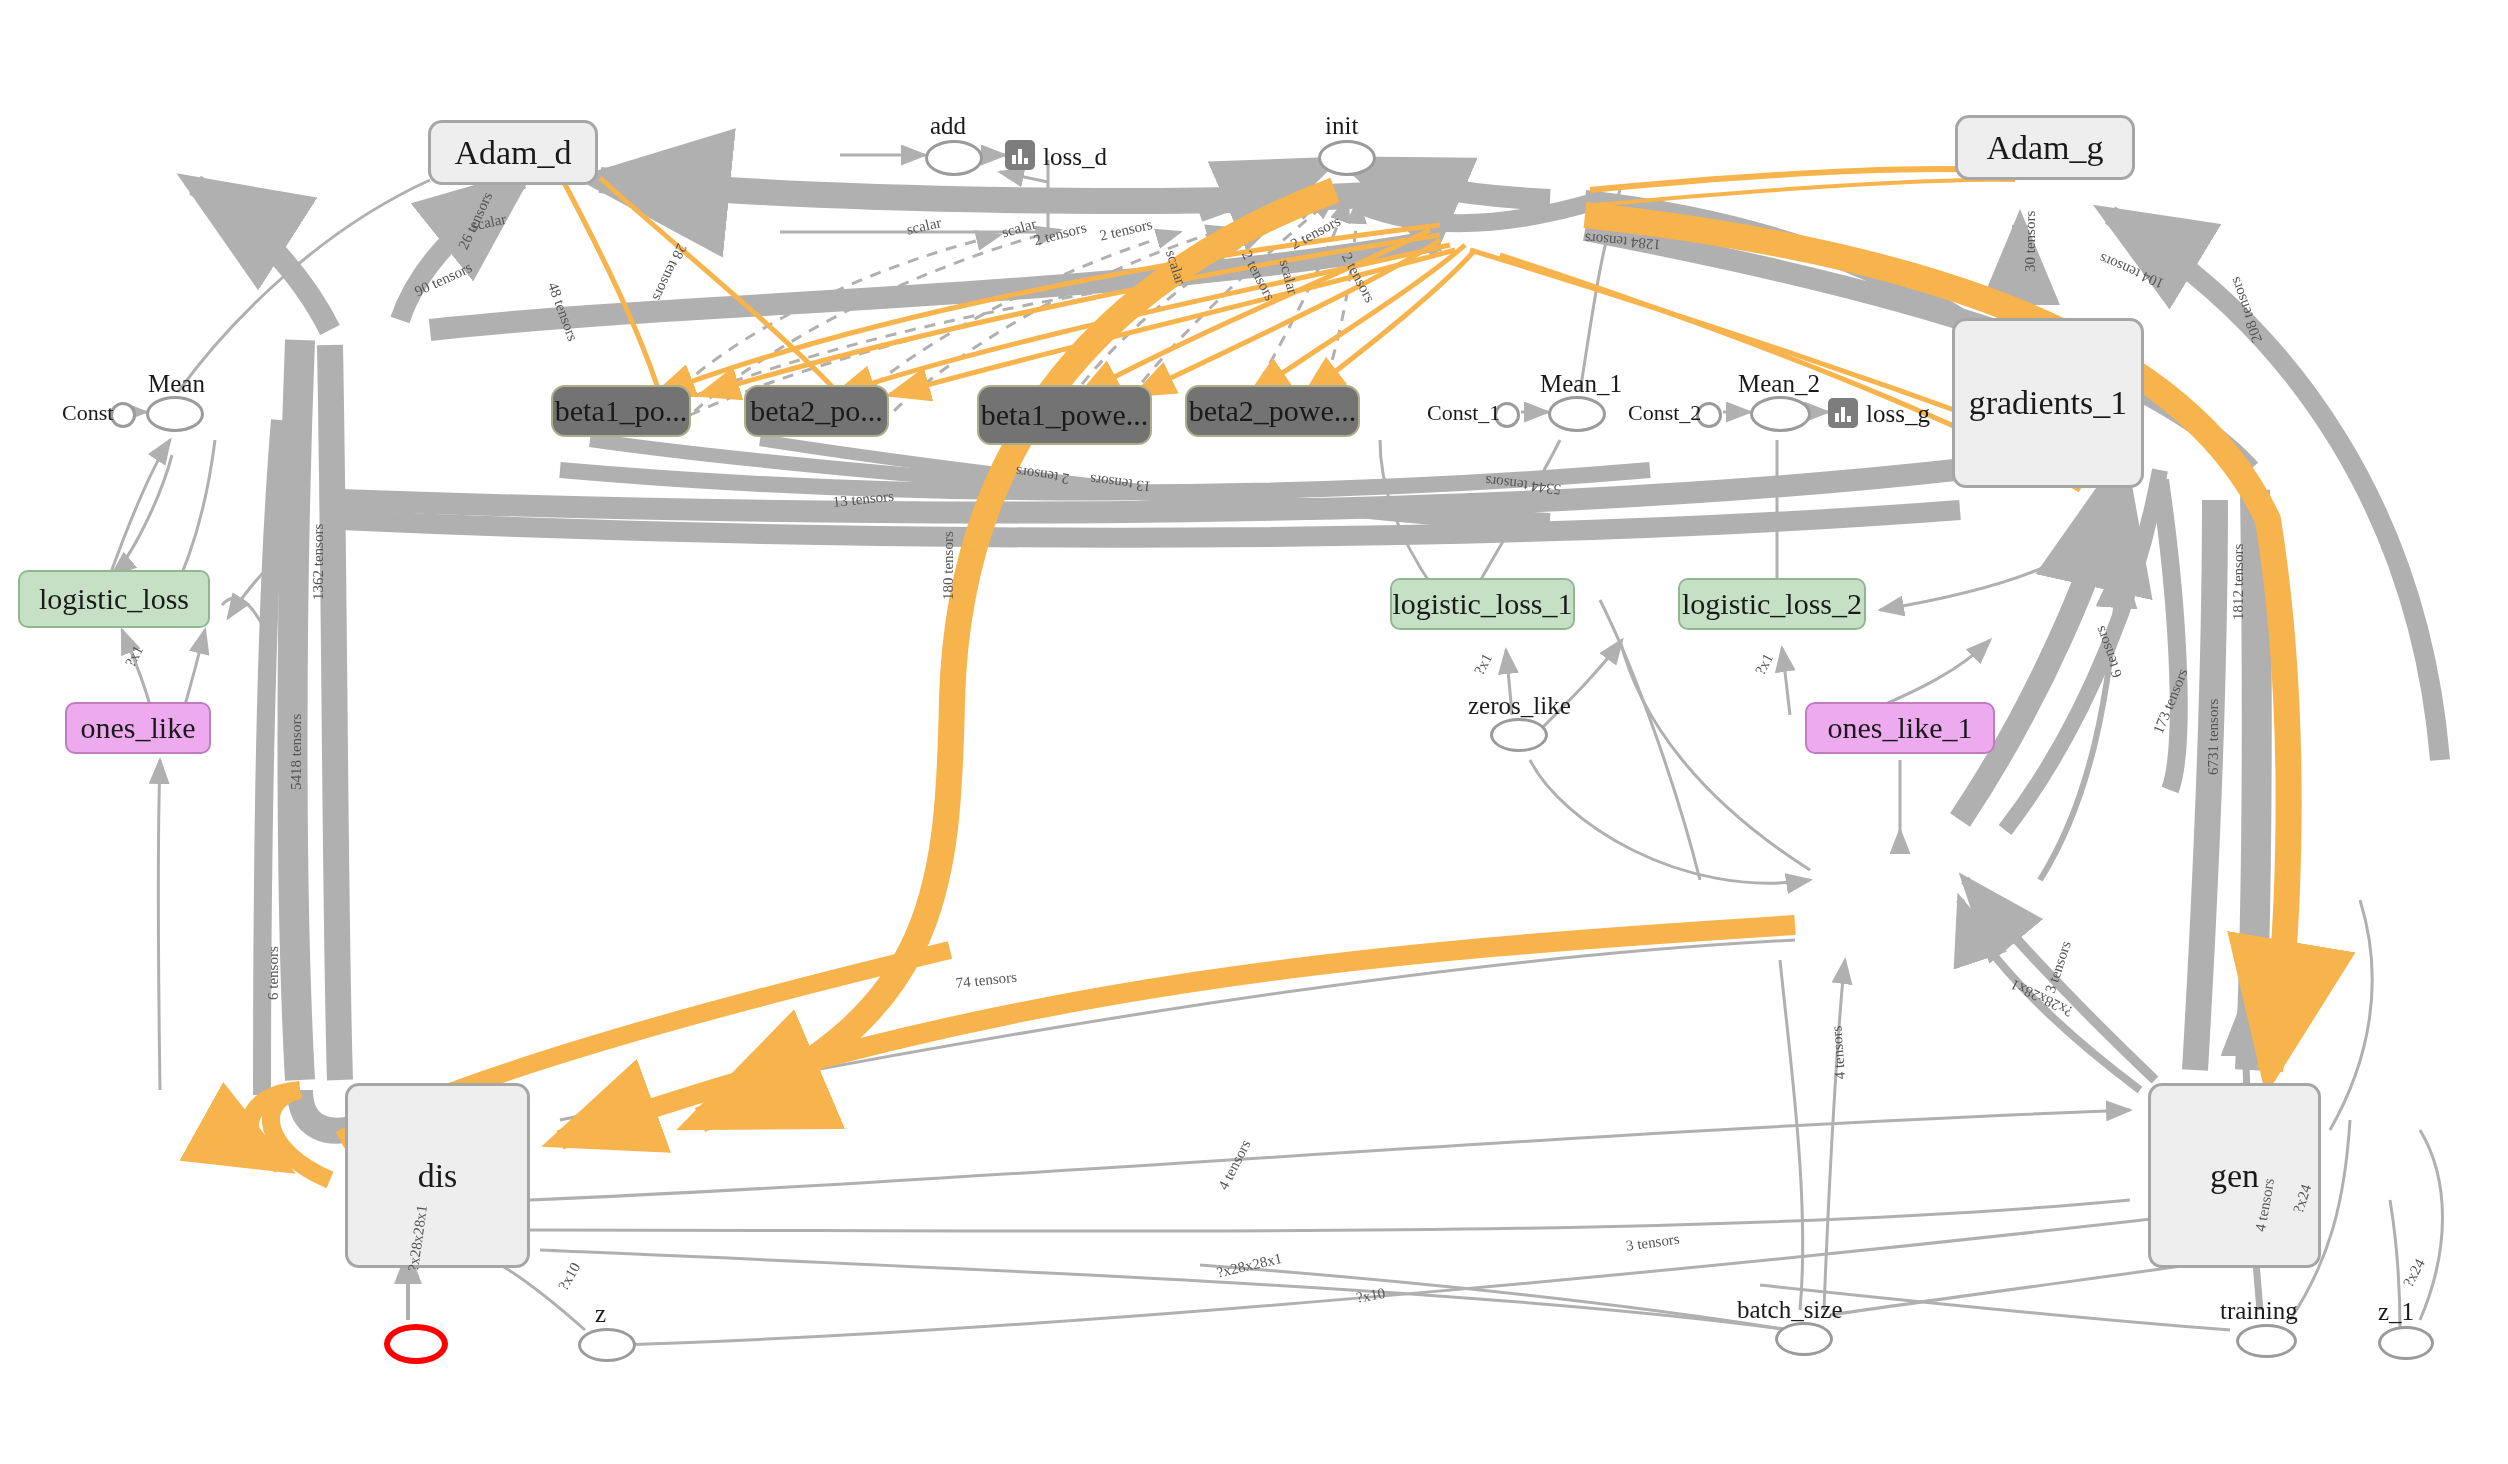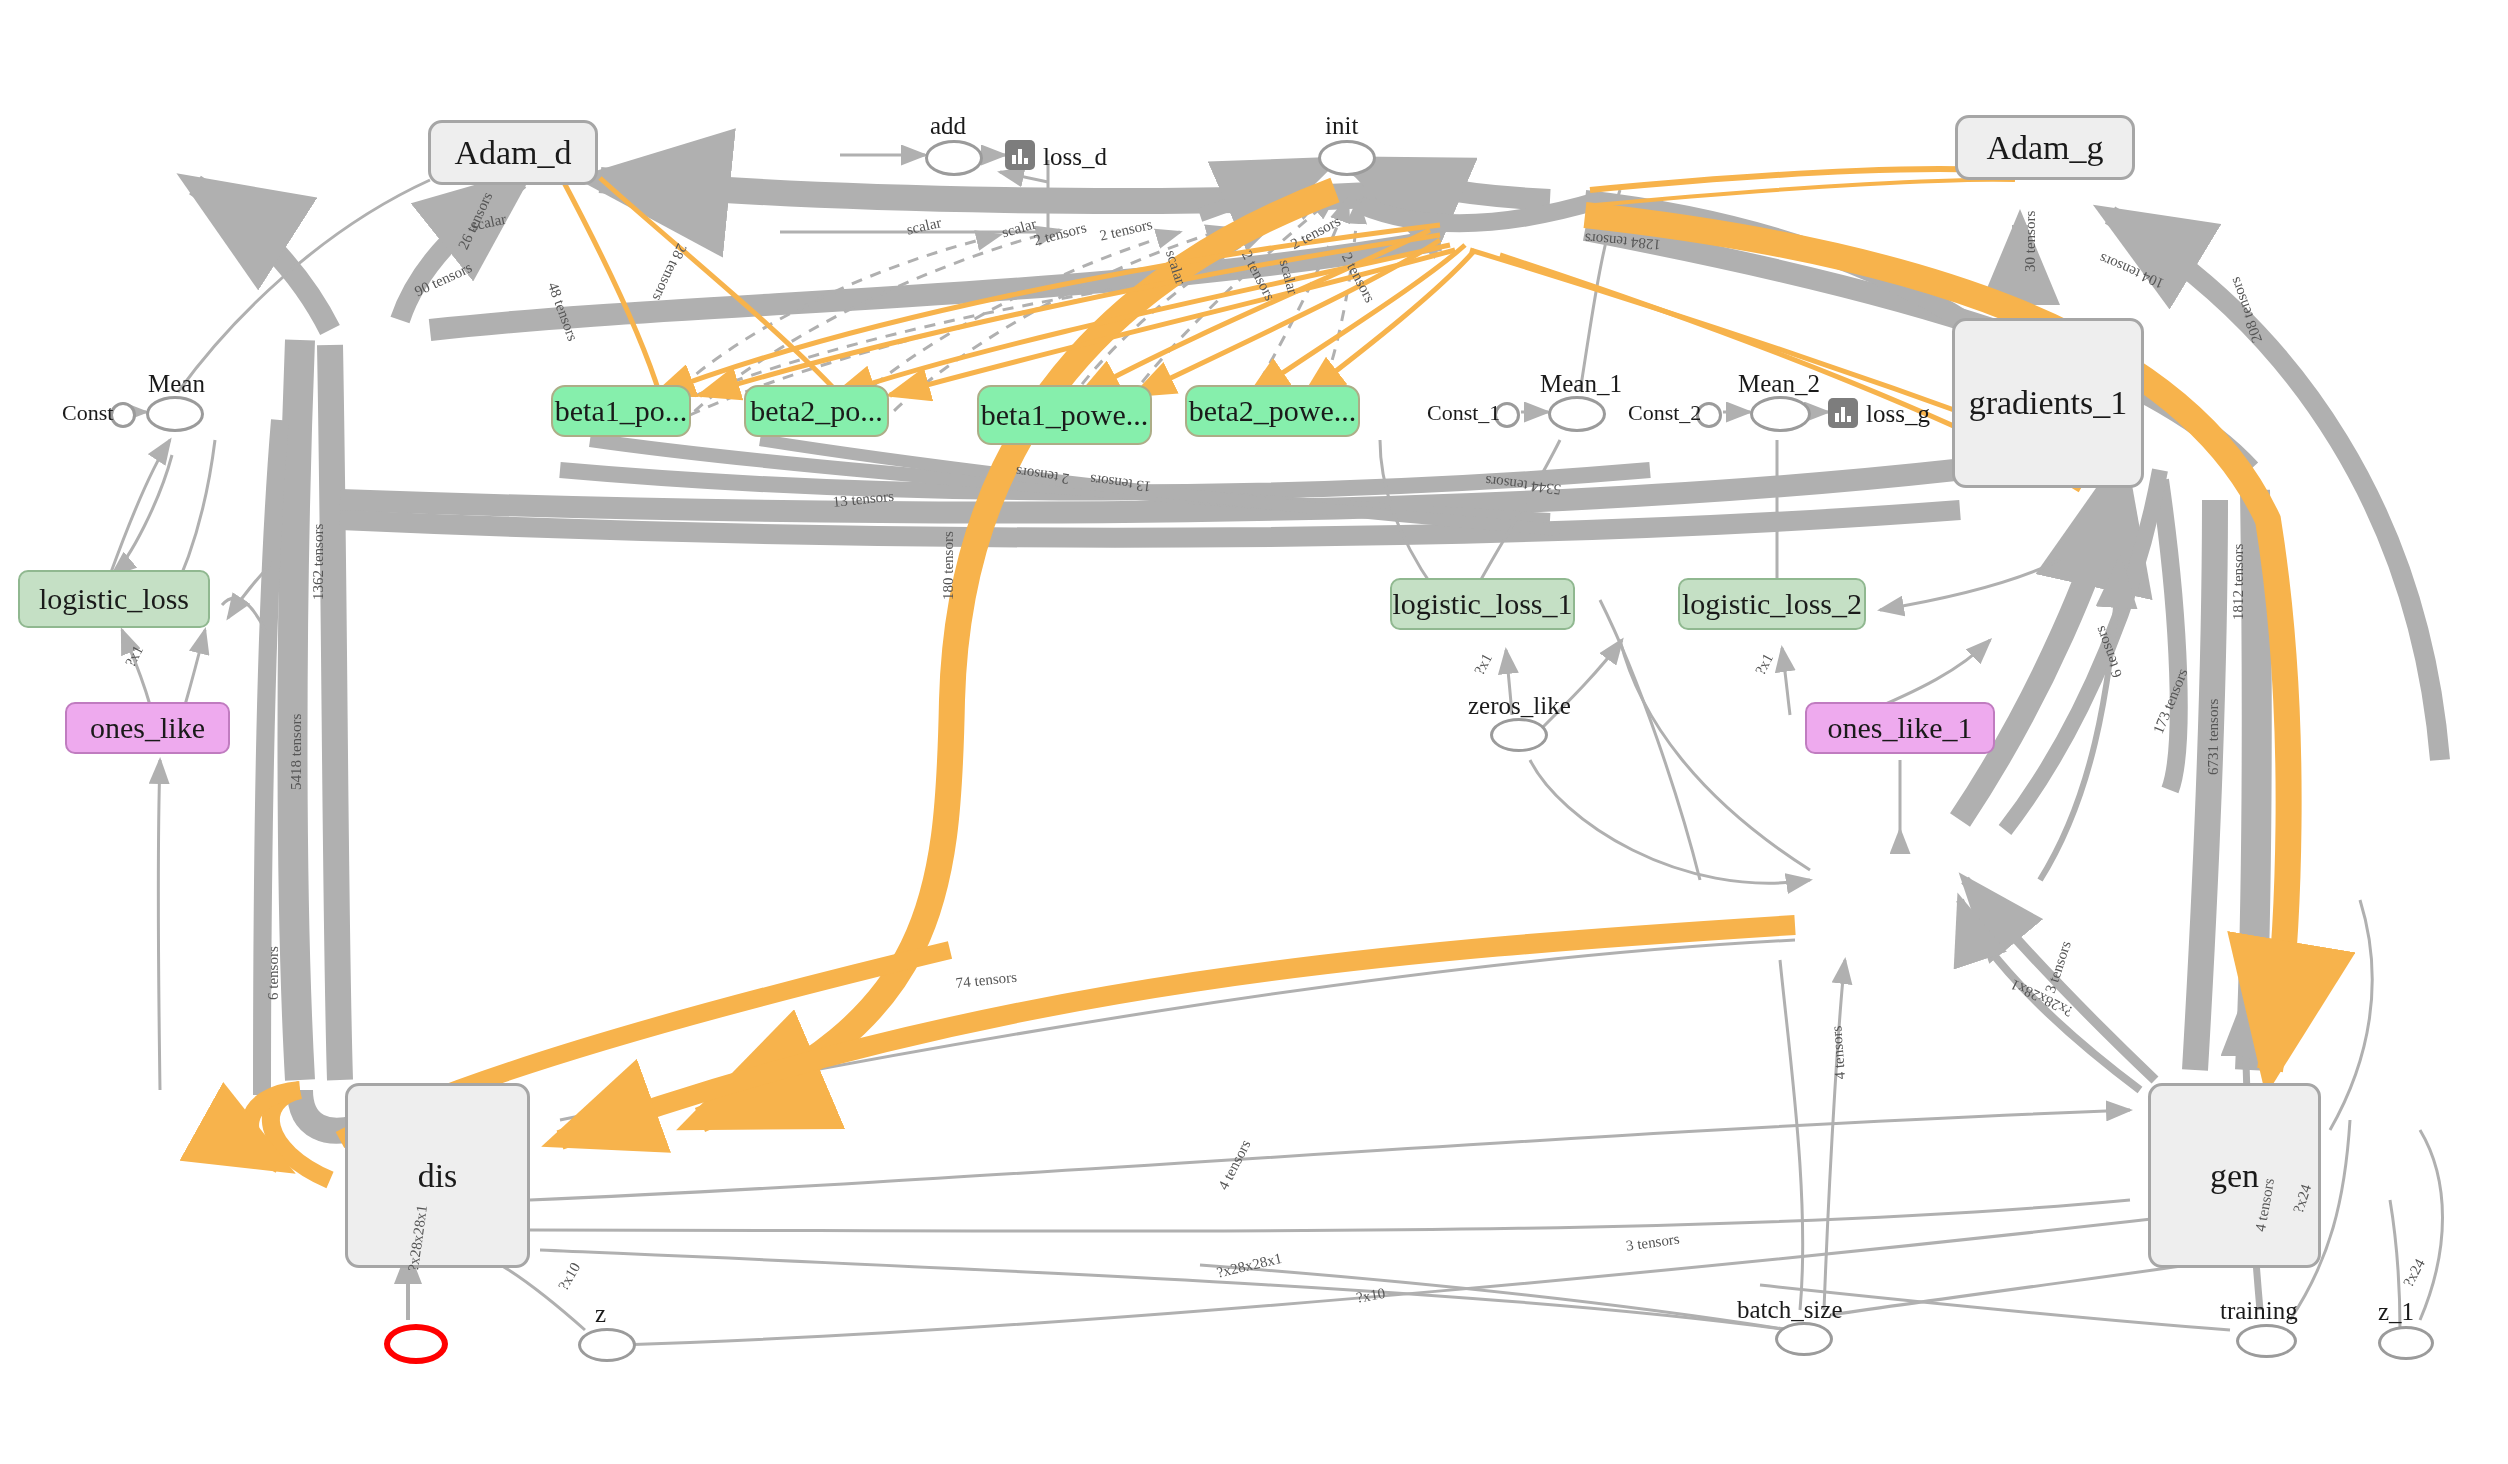--- a/index.html
+++ b/index.html
@@ -3,21 +3,21 @@
 <meta charset="utf-8">
 <style>
   html,body{margin:0;padding:0;background:#ffffff;}
   body{font-family:"Liberation Serif", serif;}
   #stage{position:relative;width:2508px;height:1464px;background:#ffffff;overflow:hidden;}
   #edges{position:absolute;left:0;top:0;width:2508px;height:1464px;}
 
   
   .node{position:absolute;box-sizing:border-box;display:flex;align-items:center;justify-content:center;text-align:center;color:#1a1a1a;}
   .grp{background:#eeeeee;border:3px solid #a6a6a6;border-radius:14px;font-size:34px;}
-  .opbox{background:#86efac;border:2px solid #adad87;border-radius:14px;font-size:30px;white-space:nowrap;}
+  .opbox{background:#737373;border:2px solid #adad87;border-radius:14px;font-size:30px;white-space:nowrap;}
   .greenbox{background:#c5e0c5;border:2px solid #90b890;border-radius:10px;font-size:30px;white-space:nowrap;}
   .pinkbox{background:#eeaaee;border:2px solid #c07cc0;border-radius:10px;font-size:30px;white-space:nowrap;}
 
   
   .oval{position:absolute;border:3px solid #9b9b9b;background:#ffffff;border-radius:50%;}
   .oval.red{border:6px solid #ff0000;}
   .smcircle{position:absolute;border:3px solid #9b9b9b;background:#ffffff;border-radius:50%;}
   .nlabel{position:absolute;font-size:22px;color:#1a1a1a;white-space:nowrap;}
   .nlabel.big{font-size:25px;}
 
@@ -250,21 +250,21 @@
   <div class="node greenbox" style="left:18px;top:570px;width:192px;height:58px;">
     <span>logistic_loss</span>
   </div>
   <div class="node greenbox" style="left:1390px;top:578px;width:185px;height:52px;">
     <span>logistic_loss_1</span>
   </div>
   <div class="node greenbox" style="left:1678px;top:578px;width:188px;height:52px;">
     <span>logistic_loss_2</span>
   </div>
 
-  <div class="node pinkbox" style="left:65px;top:702px;width:165px;height:52px;">
+  <div class="node pinkbox" style="left:65px;top:702px;width:146px;height:52px;">
     <span>ones_like</span>
   </div>
   <div class="node pinkbox" style="left:1805px;top:702px;width:190px;height:52px;">
     <span>ones_like_1</span>
   </div>
 
   <div class="oval" style="left:925px;top:140px;width:52px;height:30px;"></div>
   <div class="nlabel big" style="left:930px;top:112px;">add</div>
 
   <div class="sumicon" style="left:1005px;top:140px;">

